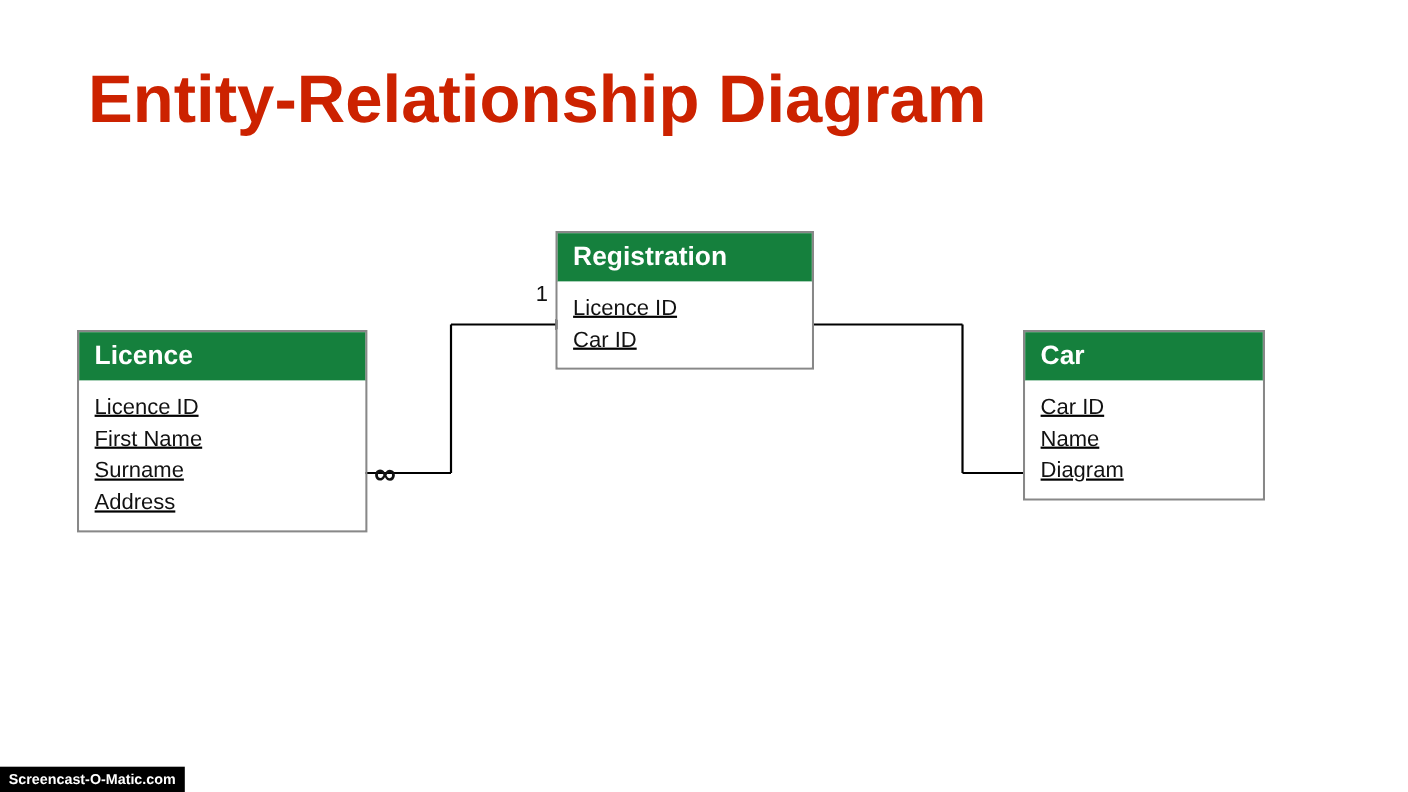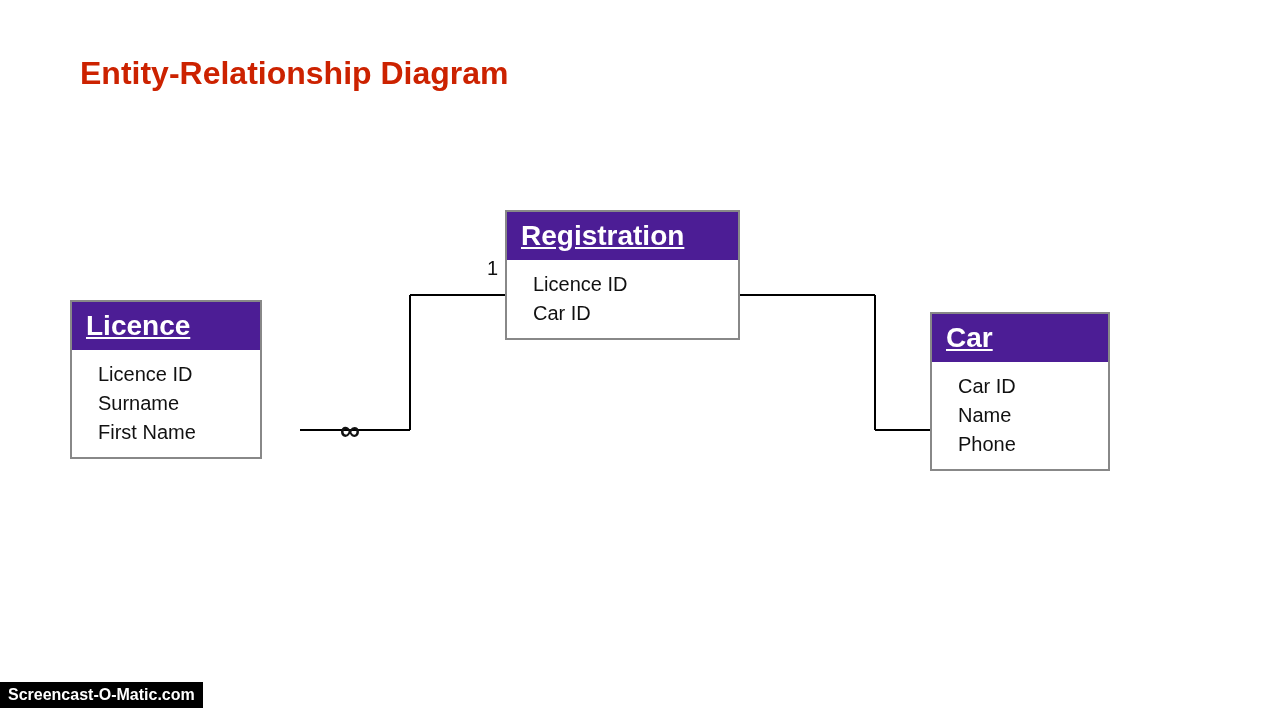--- a/index.html
+++ b/index.html
@@ -9,91 +9,91 @@
       background: #ffffff;
       font-family: Arial, sans-serif;
       position: relative;
       overflow: hidden;
     }
 
     .page-title {
       position: absolute;
       top: 55px;
       left: 80px;
-      font-size: 32px;
+      font-size: 61px;
       font-weight: bold;
       color: #cc2200;
     }
 
     
     .entity-table {
       position: absolute;
       border: 2px solid #888;
       min-width: 160px;
     }
 
     .entity-header {
-      background-color: #4c1d95;
+      background-color: #15803d;
       color: white;
-      font-size: 28px;
+      font-size: 24px;
       font-weight: bold;
       padding: 8px 14px;
-      text-decoration: underline;
     }
 
     .entity-body {
       background: #ffffff;
-      padding: 10px 26px;
+      padding: 10px 14px;
+      text-decoration: underline;
     }
 
     .entity-body .field {
       font-size: 20px;
       color: #111;
       padding: 3px 0;
     }
 
     
     .licence-entity {
       left: 70px;
       top: 300px;
-      width: 192px;
+      width: 264px;
     }
 
     
     .registration-entity {
       left: 505px;
       top: 210px;
       width: 235px;
     }
 
     
     .car-entity {
       left: 930px;
-      top: 312px;
-      width: 180px;
+      top: 300px;
+      width: 220px;
     }
 
     
     .diagram-svg {
       position: absolute;
       top: 0;
       left: 0;
       width: 1280px;
       height: 720px;
       pointer-events: none;
     }
 
     
     .watermark {
       position: absolute;
-      bottom: 12px;
+      bottom: 0;
       left: 0;
       background: #000;
       color: #fff;
-      font-size: 16px;
+      font-size: 13px;
       font-weight: bold;
       padding: 4px 8px;
       font-family: Arial, sans-serif;
     }
   </style>
 </head>
 <body>
 
 <svg class="diagram-svg">
 
@@ -107,39 +107,40 @@
   <line x1="875" y1="295" x2="875" y2="430" stroke="black" stroke-width="2"></line>
   <line x1="875" y1="430" x2="930" y2="430" stroke="black" stroke-width="2"></line>
 </svg>
 
 <h1 class="page-title">Entity-Relationship Diagram</h1>
 
 <div class="entity-table licence-entity">
   <div class="entity-header">Licence</div>
   <div class="entity-body">
     <div class="field">Licence ID</div>
+    <div class="field">First Name</div>
     <div class="field">Surname</div>
-    <div class="field">First Name</div>
+    <div class="field">Address</div>
   </div>
 </div>
 
 <div style="position:absolute; left:340px; top:415px; font-size:28px; font-weight:bold; color:#111;">∞</div>
 <div style="position:absolute; left:487px; top:257px; font-size:20px; color:#111;">1</div>
 <div style="position:absolute; left:947px; top:415px; font-size:28px; font-weight:bold; color:#111;">∞</div>
 
 <div class="entity-table registration-entity">
   <div class="entity-header">Registration</div>
   <div class="entity-body">
     <div class="field">Licence ID</div>
     <div class="field">Car ID</div>
   </div>
 </div>
 
 <div class="entity-table car-entity">
   <div class="entity-header">Car</div>
   <div class="entity-body">
     <div class="field">Car ID</div>
     <div class="field">Name</div>
-    <div class="field">Phone</div>
+    <div class="field">Diagram</div>
   </div>
 </div>
 
 <div class="watermark">Screencast-O-Matic.com</div>
 
 </body></html>

